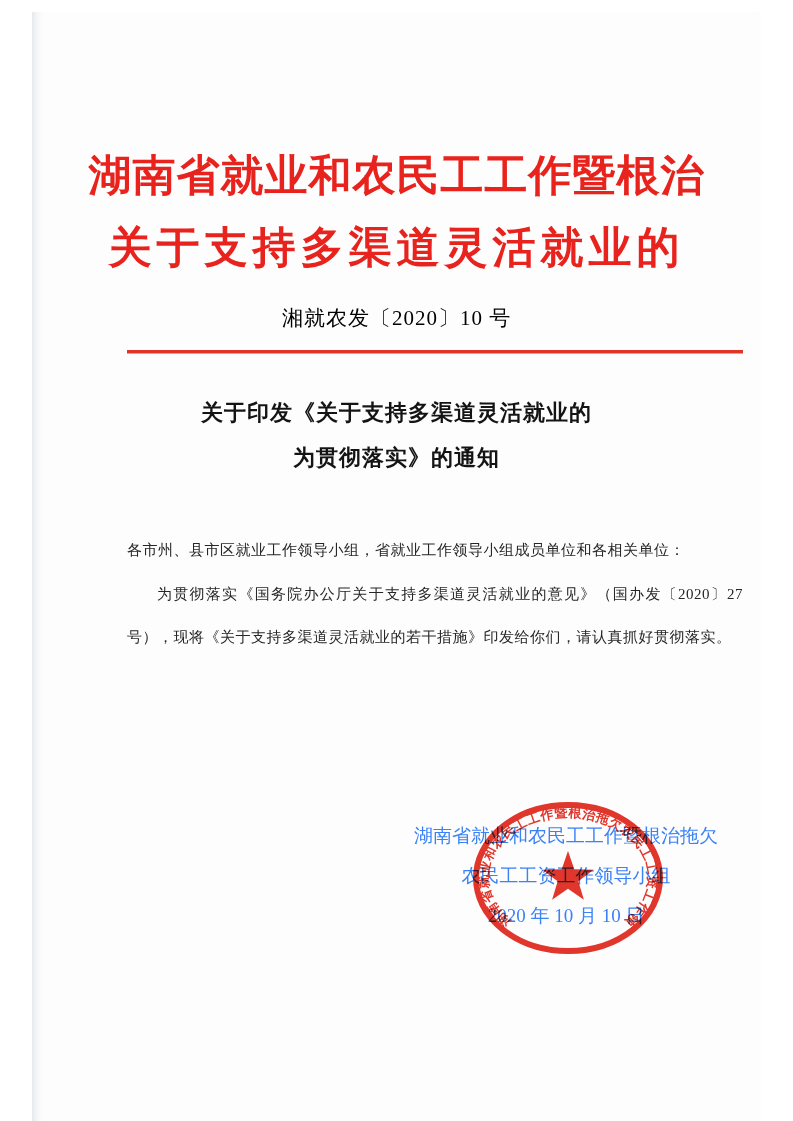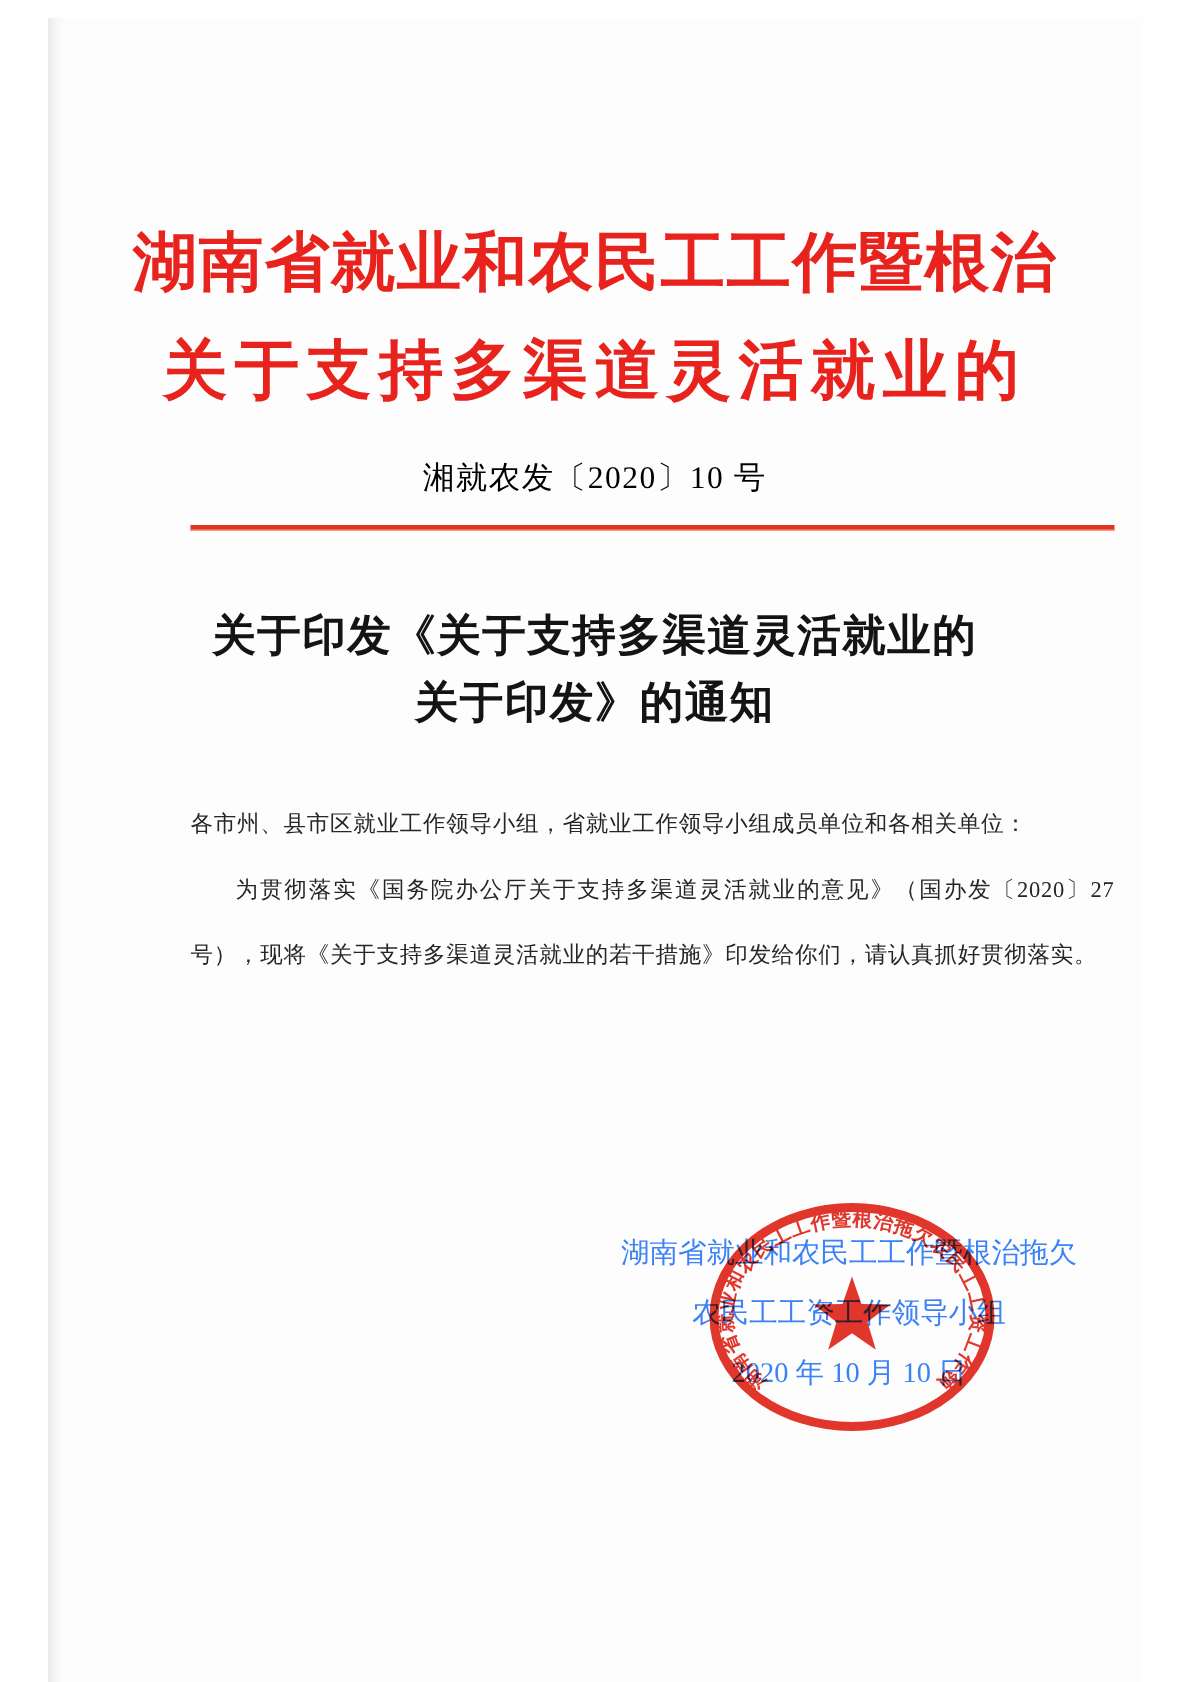--- a/index.html
+++ b/index.html
@@ -52,25 +52,25 @@
     top: 338px;
     left: 95px;
     width: 616px;
     height: 3px;
     background: #e03427;
     border-bottom: 1px solid #f0a080;
   }
   
   .notice-title {
     position: absolute;
-    top: 390px;
+    top: 378px;
     left: 0;
     right: 0;
     text-align: center;
-    font-size: 29px;
+    font-size: 22px;
     font-weight: bold;
     line-height: 45px;
     color: #141414;
     letter-spacing: 1px;
   }
   
   .body-text {
     position: absolute;
     top: 517px;
     left: 95px;
@@ -122,21 +122,21 @@
     <div class="lh-line lh-line1">湖南省就业和农民工工作暨根治</div>
     <div class="lh-line lh-line2">关于支持多渠道灵活就业的</div>
   </div>
 
   <div class="doc-number">湘就农发〔2020〕10 号</div>
 
   <div class="red-divider"></div>
 
   <div class="notice-title">
     <div>关于印发《关于支持多渠道灵活就业的</div>
-    <div>关于印发》的通知</div>
+    <div>为贯彻落实》的通知</div>
   </div>
 
   <div class="body-text">
     <p>各市州、县市区就业工作领导小组，省就业工作领导小组成员单位和各相关单位：</p>
     <p class="indent">为贯彻落实《国务院办公厅关于支持多渠道灵活就业的意见》（国办发〔2020〕27 号），现将《关于支持多渠道灵活就业的若干措施》印发给你们，请认真抓好贯彻落实。</p>
   </div>
 
   <div class="signature">
     <div>湖南省就业和农民工工作暨根治拖欠</div>
     <div>农民工工资工作领导小组</div>

